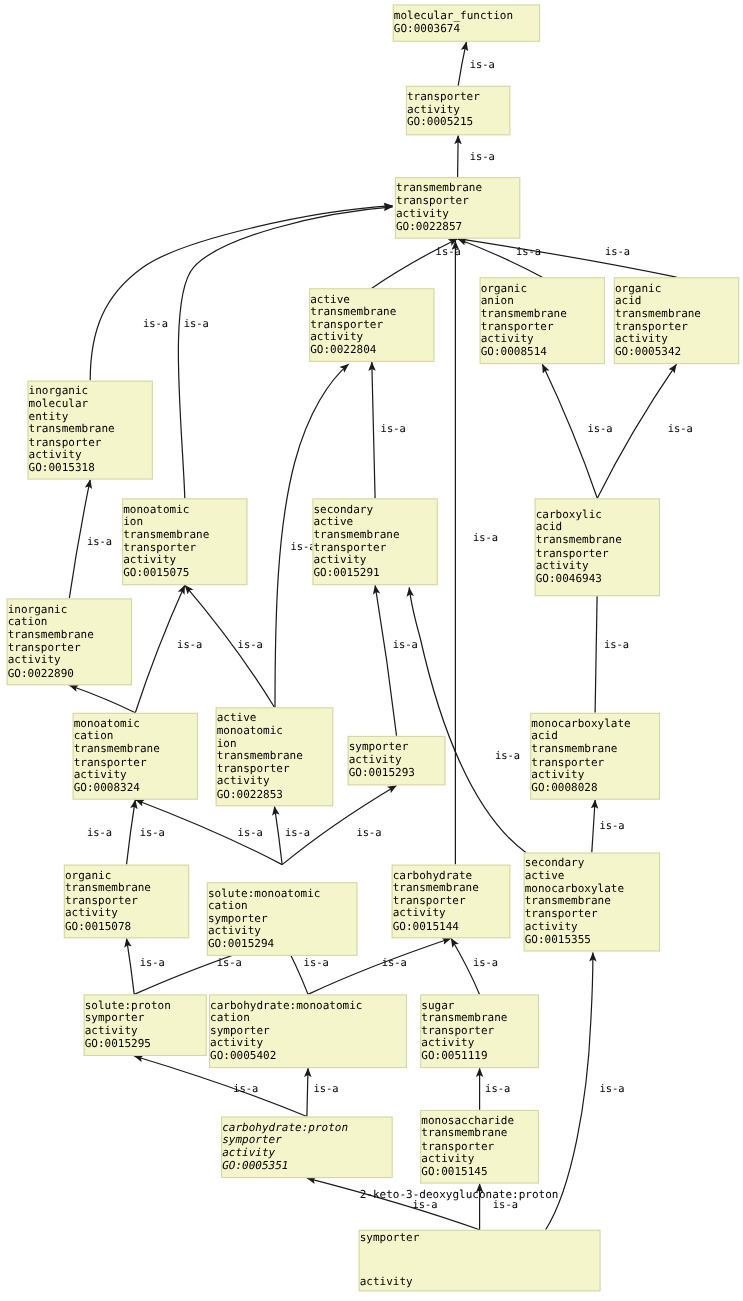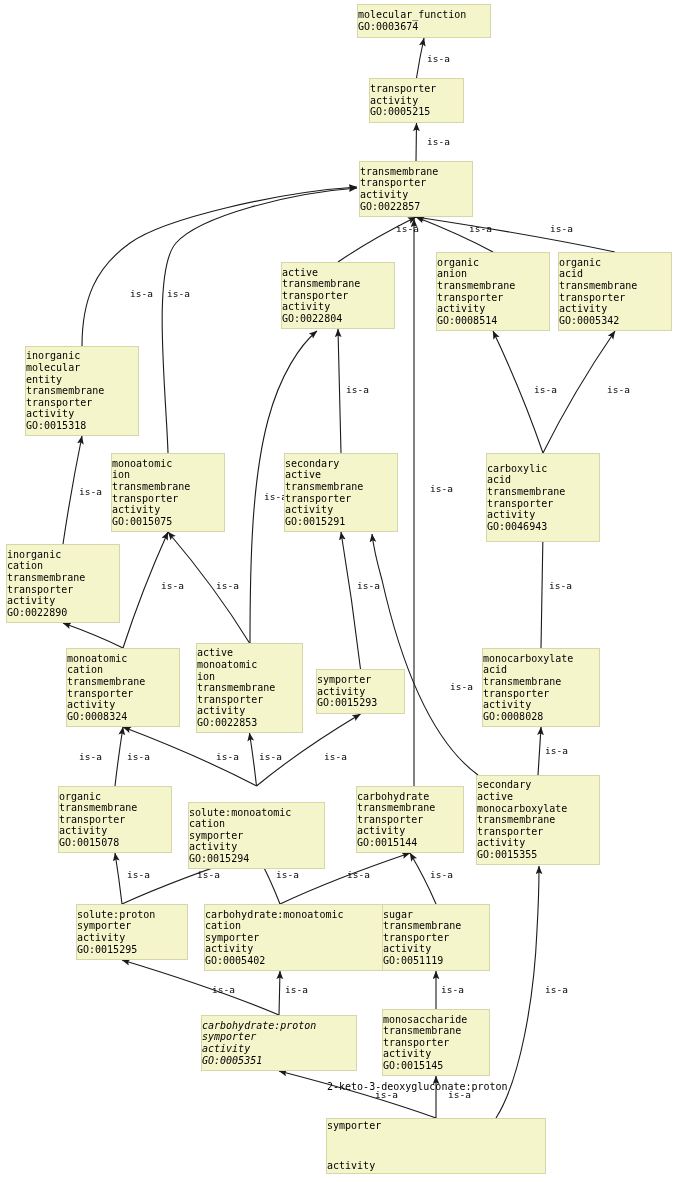--- a/index.html
+++ b/index.html
@@ -149,19 +149,19 @@
       <div class="go-node" style="left: 6px; top: 544px; width: 114px; height: 79px;"><span class="lbl">inorganic</span><span class="lbl">cation</span><span class="lbl">transmembrane</span><span class="lbl">transporter</span><span class="lbl">activity</span><span class="lbl">GO:0022890</span></div>
       <div class="go-node" style="left: 66px; top: 648px; width: 114px; height: 79px;"><span class="lbl">monoatomic</span><span class="lbl">cation</span><span class="lbl">transmembrane</span><span class="lbl">transporter</span><span class="lbl">activity</span><span class="lbl">GO:0008324</span></div>
       <div class="go-node" style="left: 196px; top: 643px; width: 107px; height: 90px;"><span class="lbl">active</span><span class="lbl">monoatomic</span><span class="lbl">ion</span><span class="lbl">transmembrane</span><span class="lbl">transporter</span><span class="lbl">activity</span><span class="lbl">GO:0022853</span></div>
       <div class="go-node" style="left: 316px; top: 669px; width: 89px; height: 45px;"><span class="lbl">symporter</span><span class="lbl">activity</span><span class="lbl">GO:0015293</span></div>
       <div class="go-node" style="left: 482px; top: 648px; width: 118px; height: 79px;"><span class="lbl">monocarboxylate</span><span class="lbl">acid</span><span class="lbl">transmembrane</span><span class="lbl">transporter</span><span class="lbl">activity</span><span class="lbl">GO:0008028</span></div>
       <div class="go-node" style="left: 58px; top: 786px; width: 114px; height: 67px;"><span class="lbl">organic</span><span class="lbl">transmembrane</span><span class="lbl">transporter</span><span class="lbl">activity</span><span class="lbl">GO:0015078</span></div>
       <div class="go-node" style="left: 188px; top: 786px; width: 137px; height: 67px; margin-top: 16px;"><span class="lbl">solute:monoatomic</span><span class="lbl">cation</span><span class="lbl">symporter</span><span class="lbl">activity</span><span class="lbl">GO:0015294</span></div>
       <div class="go-node" style="left: 356px; top: 786px; width: 108px; height: 67px;"><span class="lbl">carbohydrate</span><span class="lbl">transmembrane</span><span class="lbl">transporter</span><span class="lbl">activity</span><span class="lbl">GO:0015144</span></div>
       <div class="go-node" style="left: 476px; top: 775px; width: 124px; height: 90px;"><span class="lbl">secondary</span><span class="lbl">active</span><span class="lbl">monocarboxylate</span><span class="lbl">transmembrane</span><span class="lbl">transporter</span><span class="lbl">activity</span><span class="lbl">GO:0015355</span></div>
       <div class="go-node" style="left: 76px; top: 904px; width: 112px; height: 56px;"><span class="lbl">solute:proton</span><span class="lbl">symporter</span><span class="lbl">activity</span><span class="lbl">GO:0015295</span></div>
-      <div class="go-node" style="left: 190px; top: 904px; width: 180px; height: 67px; margin-left: 14px;"><span class="lbl">carbohydrate:monoatomic</span><span class="lbl">cation</span><span class="lbl">symporter</span><span class="lbl">activity</span><span class="lbl">GO:0005402</span></div>
+      <div class="go-node" style="left: 190px; top: 904px; width: 180px; height: 67px;"><span class="lbl">carbohydrate:monoatomic</span><span class="lbl">cation</span><span class="lbl">symporter</span><span class="lbl">activity</span><span class="lbl">GO:0005402</span></div>
       <div class="go-node" style="left: 382px; top: 904px; width: 108px; height: 67px;"><span class="lbl">sugar</span><span class="lbl">transmembrane</span><span class="lbl">transporter</span><span class="lbl">activity</span><span class="lbl">GO:0051119</span></div>
       <div class="go-node" style="left: 201px; top: 1015px; width: 156px; height: 56px; font-style: italic;"><span class="lbl">carbohydrate:proton</span><span class="lbl">symporter</span><span class="lbl">activity</span><span class="lbl">GO:0005351</span></div>
       <div class="go-node" style="left: 382px; top: 1009px; width: 108px; height: 67px;"><span class="lbl">monosaccharide</span><span class="lbl">transmembrane</span><span class="lbl">transporter</span><span class="lbl">activity</span><span class="lbl">GO:0015145</span></div>
       <div class="go-node" style="left: 326px; top: 1118px; width: 220px; height: 56px; gap: 28px;"><span class="lbl">2-keto-3-deoxygluconate:proton</span><span class="lbl">symporter</span><span class="lbl">activity</span><span class="lbl">GO:0015649</span></div>
     </div>
 </div>
 
 </body></html>

